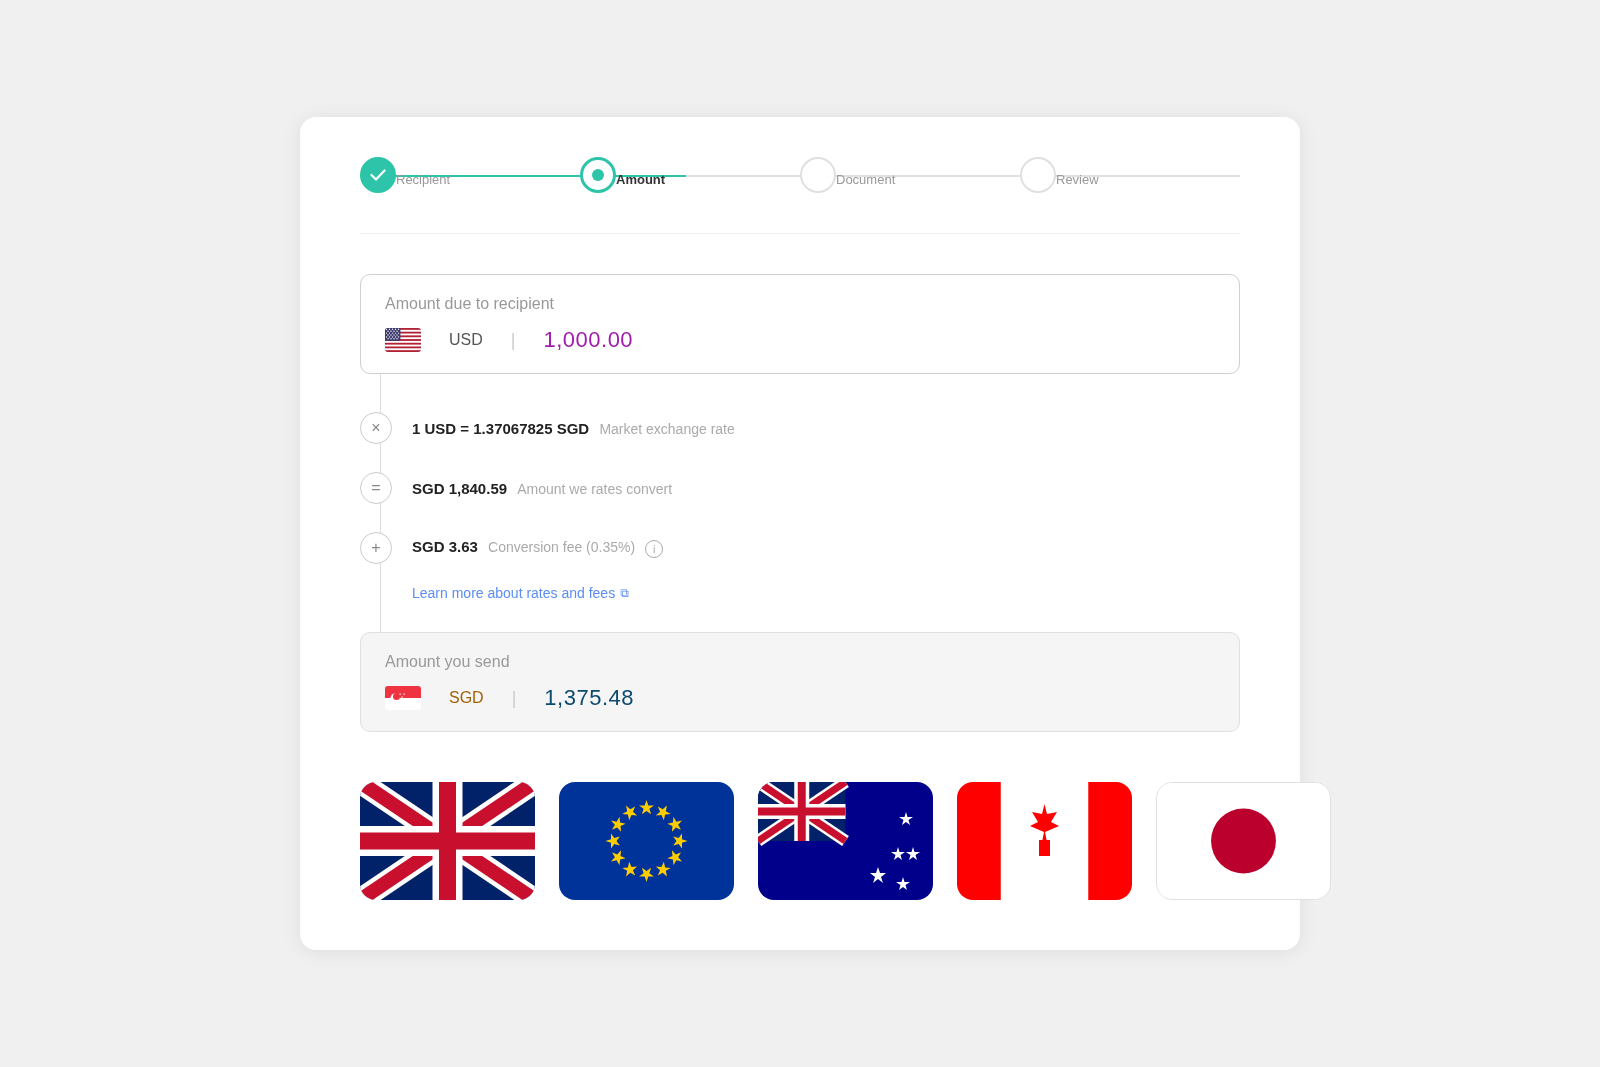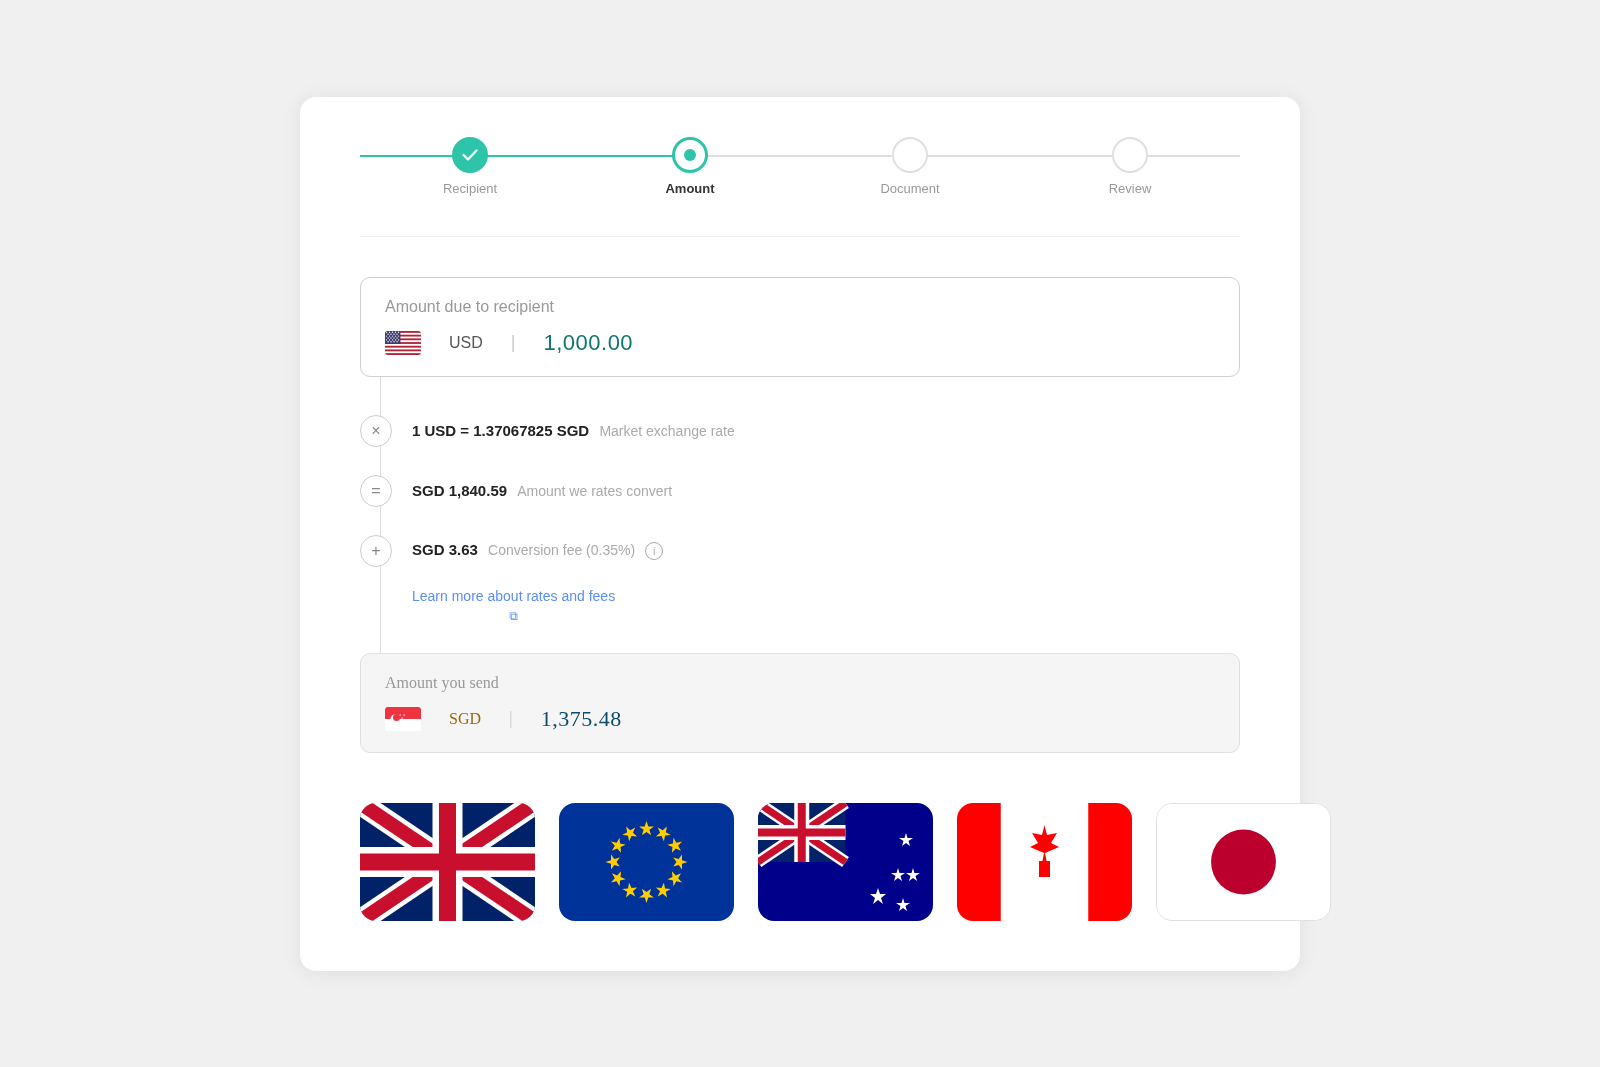--- a/index.html
+++ b/index.html
@@ -41,21 +41,21 @@
       position: absolute;
       top: 18px;
       left: 0;
       width: 37%;
       height: 2px;
       background: #2ec4a9;
       z-index: 1;
     }
     .step {
       display: flex;
-      flex-direction: column;
+      flex-direction: row;
       align-items: center;
       z-index: 2;
       flex: 1;
     }
     .step-circle {
       width: 36px;
       height: 36px;
       border-radius: 50%;
       border: 2px solid #e0e0e0;
       background: #fff;
@@ -129,21 +129,21 @@
       color: #555;
       font-weight: 500;
     }
     .amount-divider {
       color: #ccc;
       font-size: 18px;
     }
     .amount-value {
       font-size: 22px;
       font-weight: 400;
-      color: #0f766e;
+      color: #a21caf;
       letter-spacing: 0.5px;
     }
 
     
     .calc-section {
       padding: 24px 0 24px 0;
       position: relative;
     }
     .connector-line {
       position: absolute;
@@ -204,33 +204,31 @@
     .learn-more-row {
       padding: 6px 0 6px 52px;
     }
     .learn-more-link {
       color: #5b8df5;
       font-size: 14px;
       text-decoration: none;
       display: inline-flex;
       align-items: center;
       gap: 5px;
-      flex-direction: column;
     }
     .external-icon {
       font-size: 12px;
     }
 
     
     .amount-send-box {
       background: #f5f5f5;
       border: 1.5px solid #e0e0e0;
       border-radius: 10px;
       padding: 20px 24px;
-      font-family: Liberation Serif, serif;
     }
     .amount-send-box .amount-box-label {
       color: #999;
     }
     .amount-send-box .amount-value {
       color: #0c4a6e;
     }
     .amount-send-box .currency-code {
       color: #a16207;
     }

